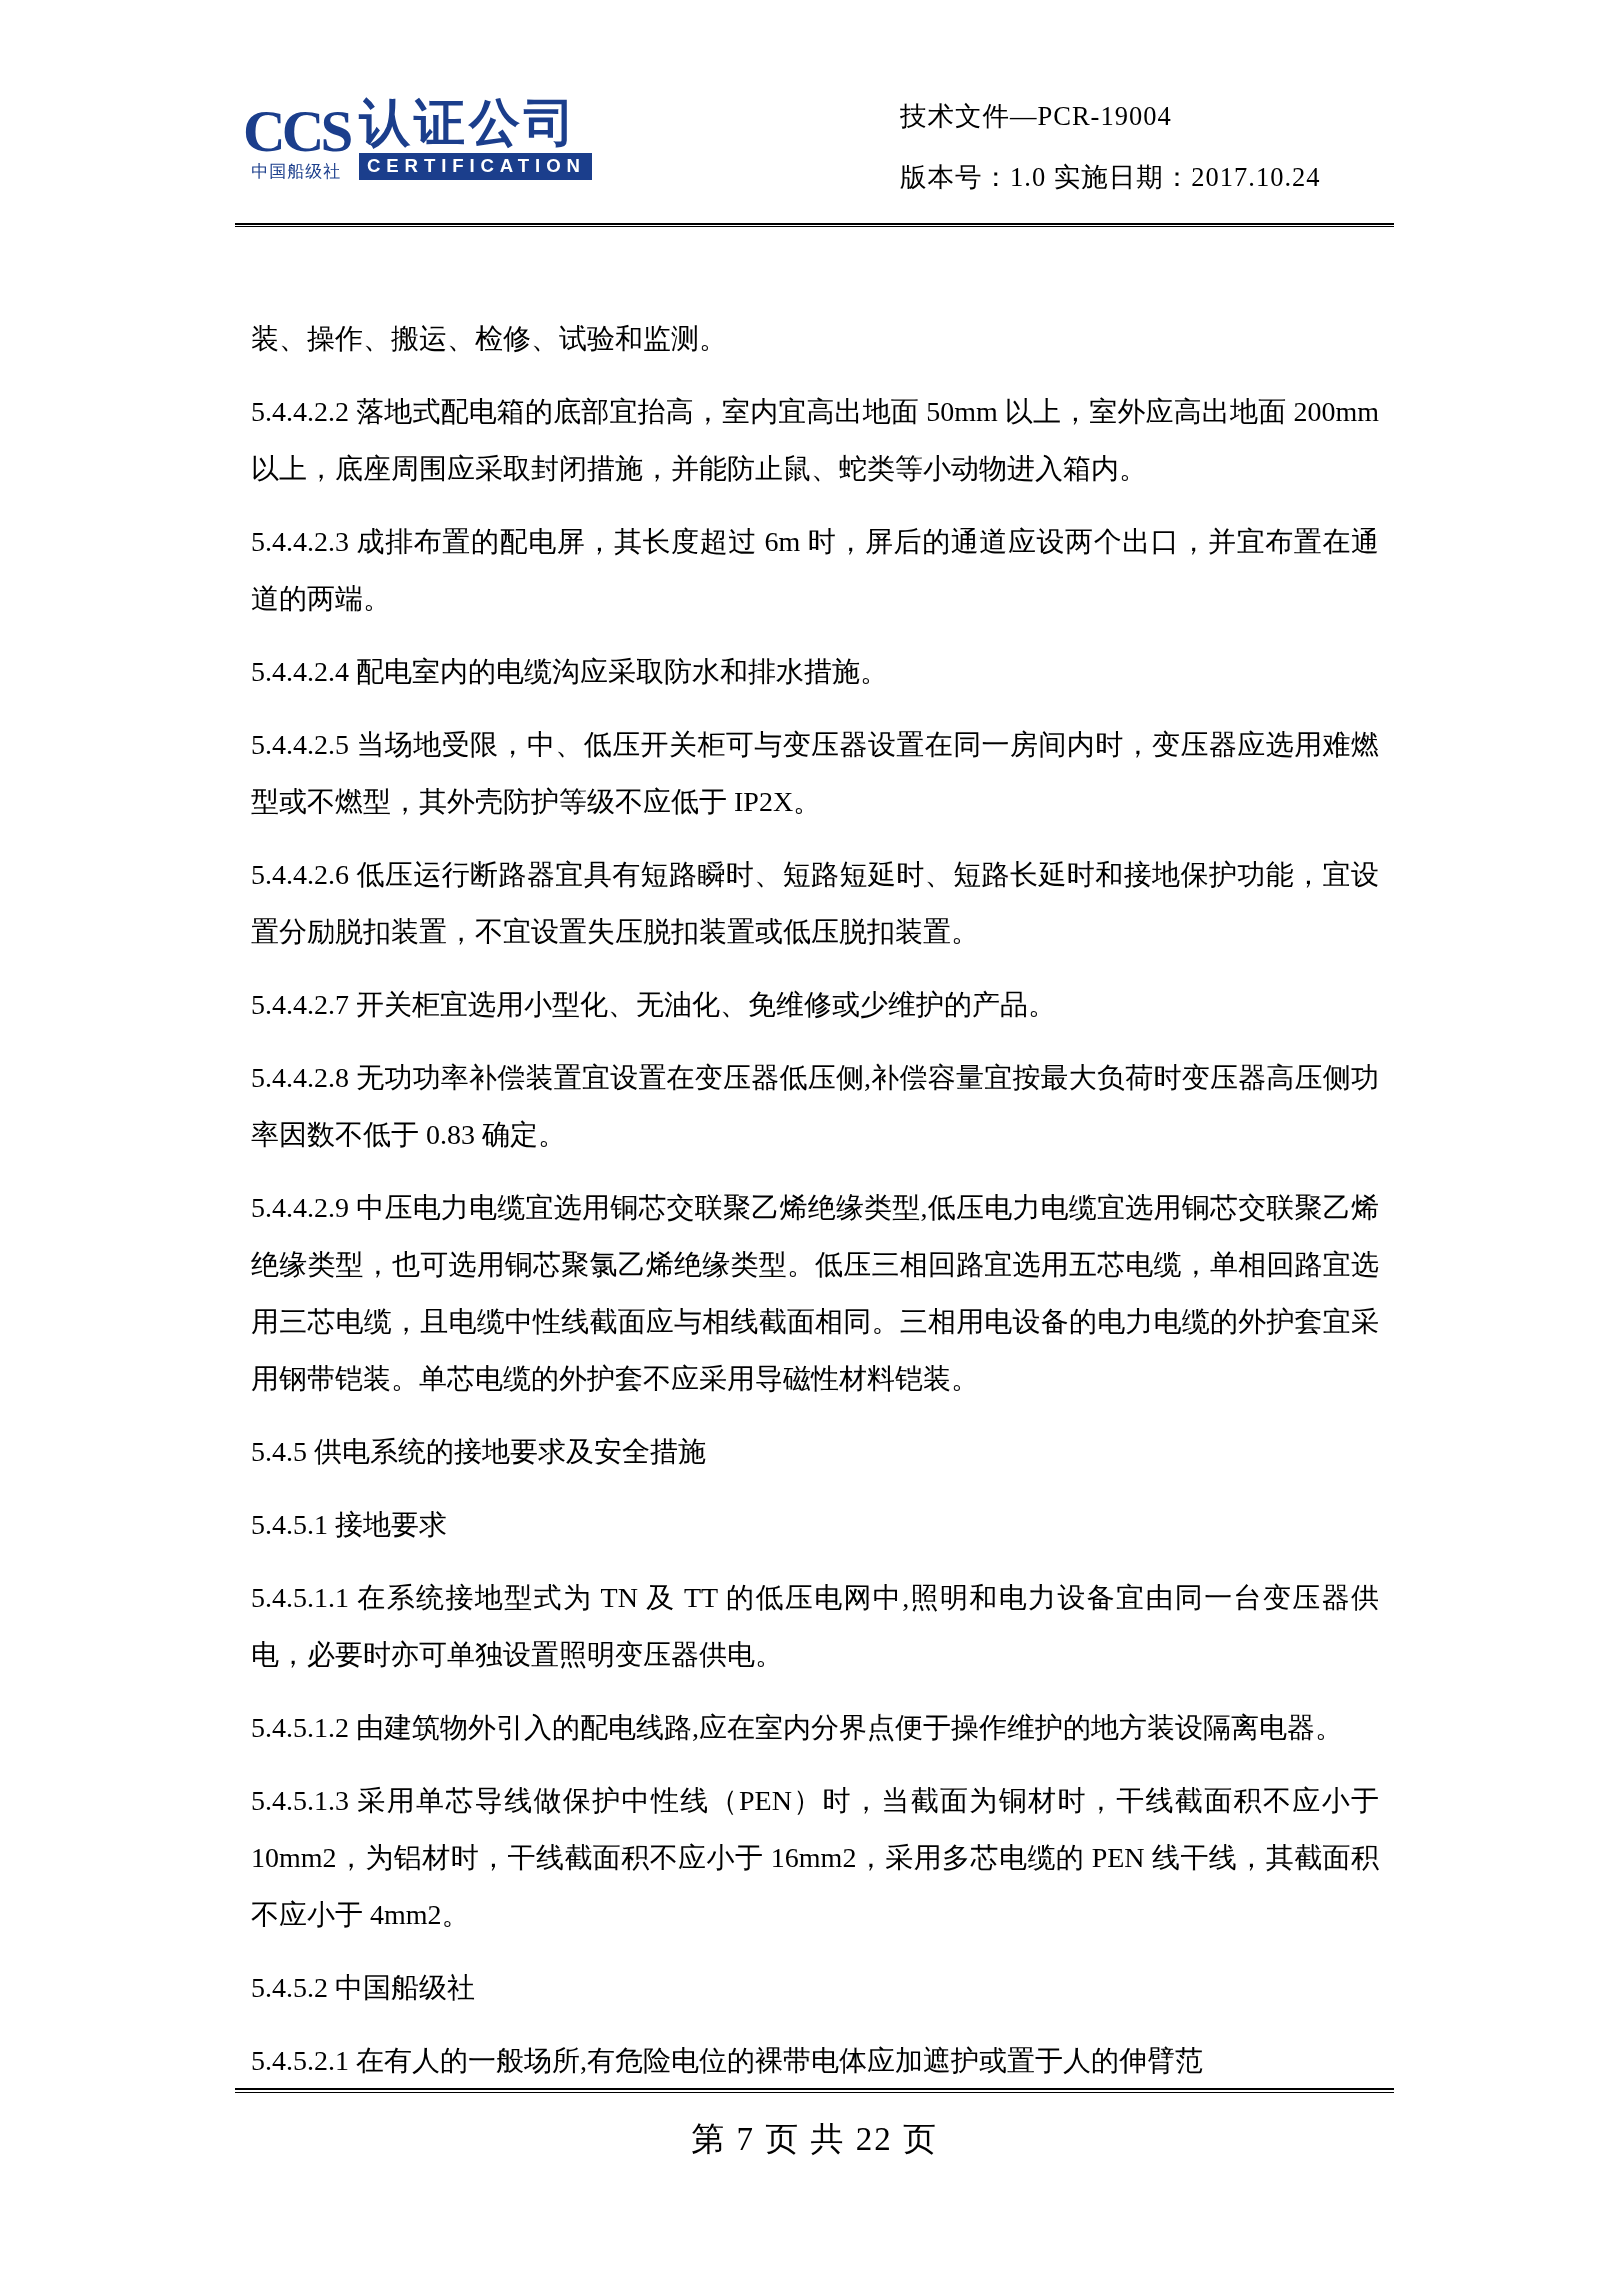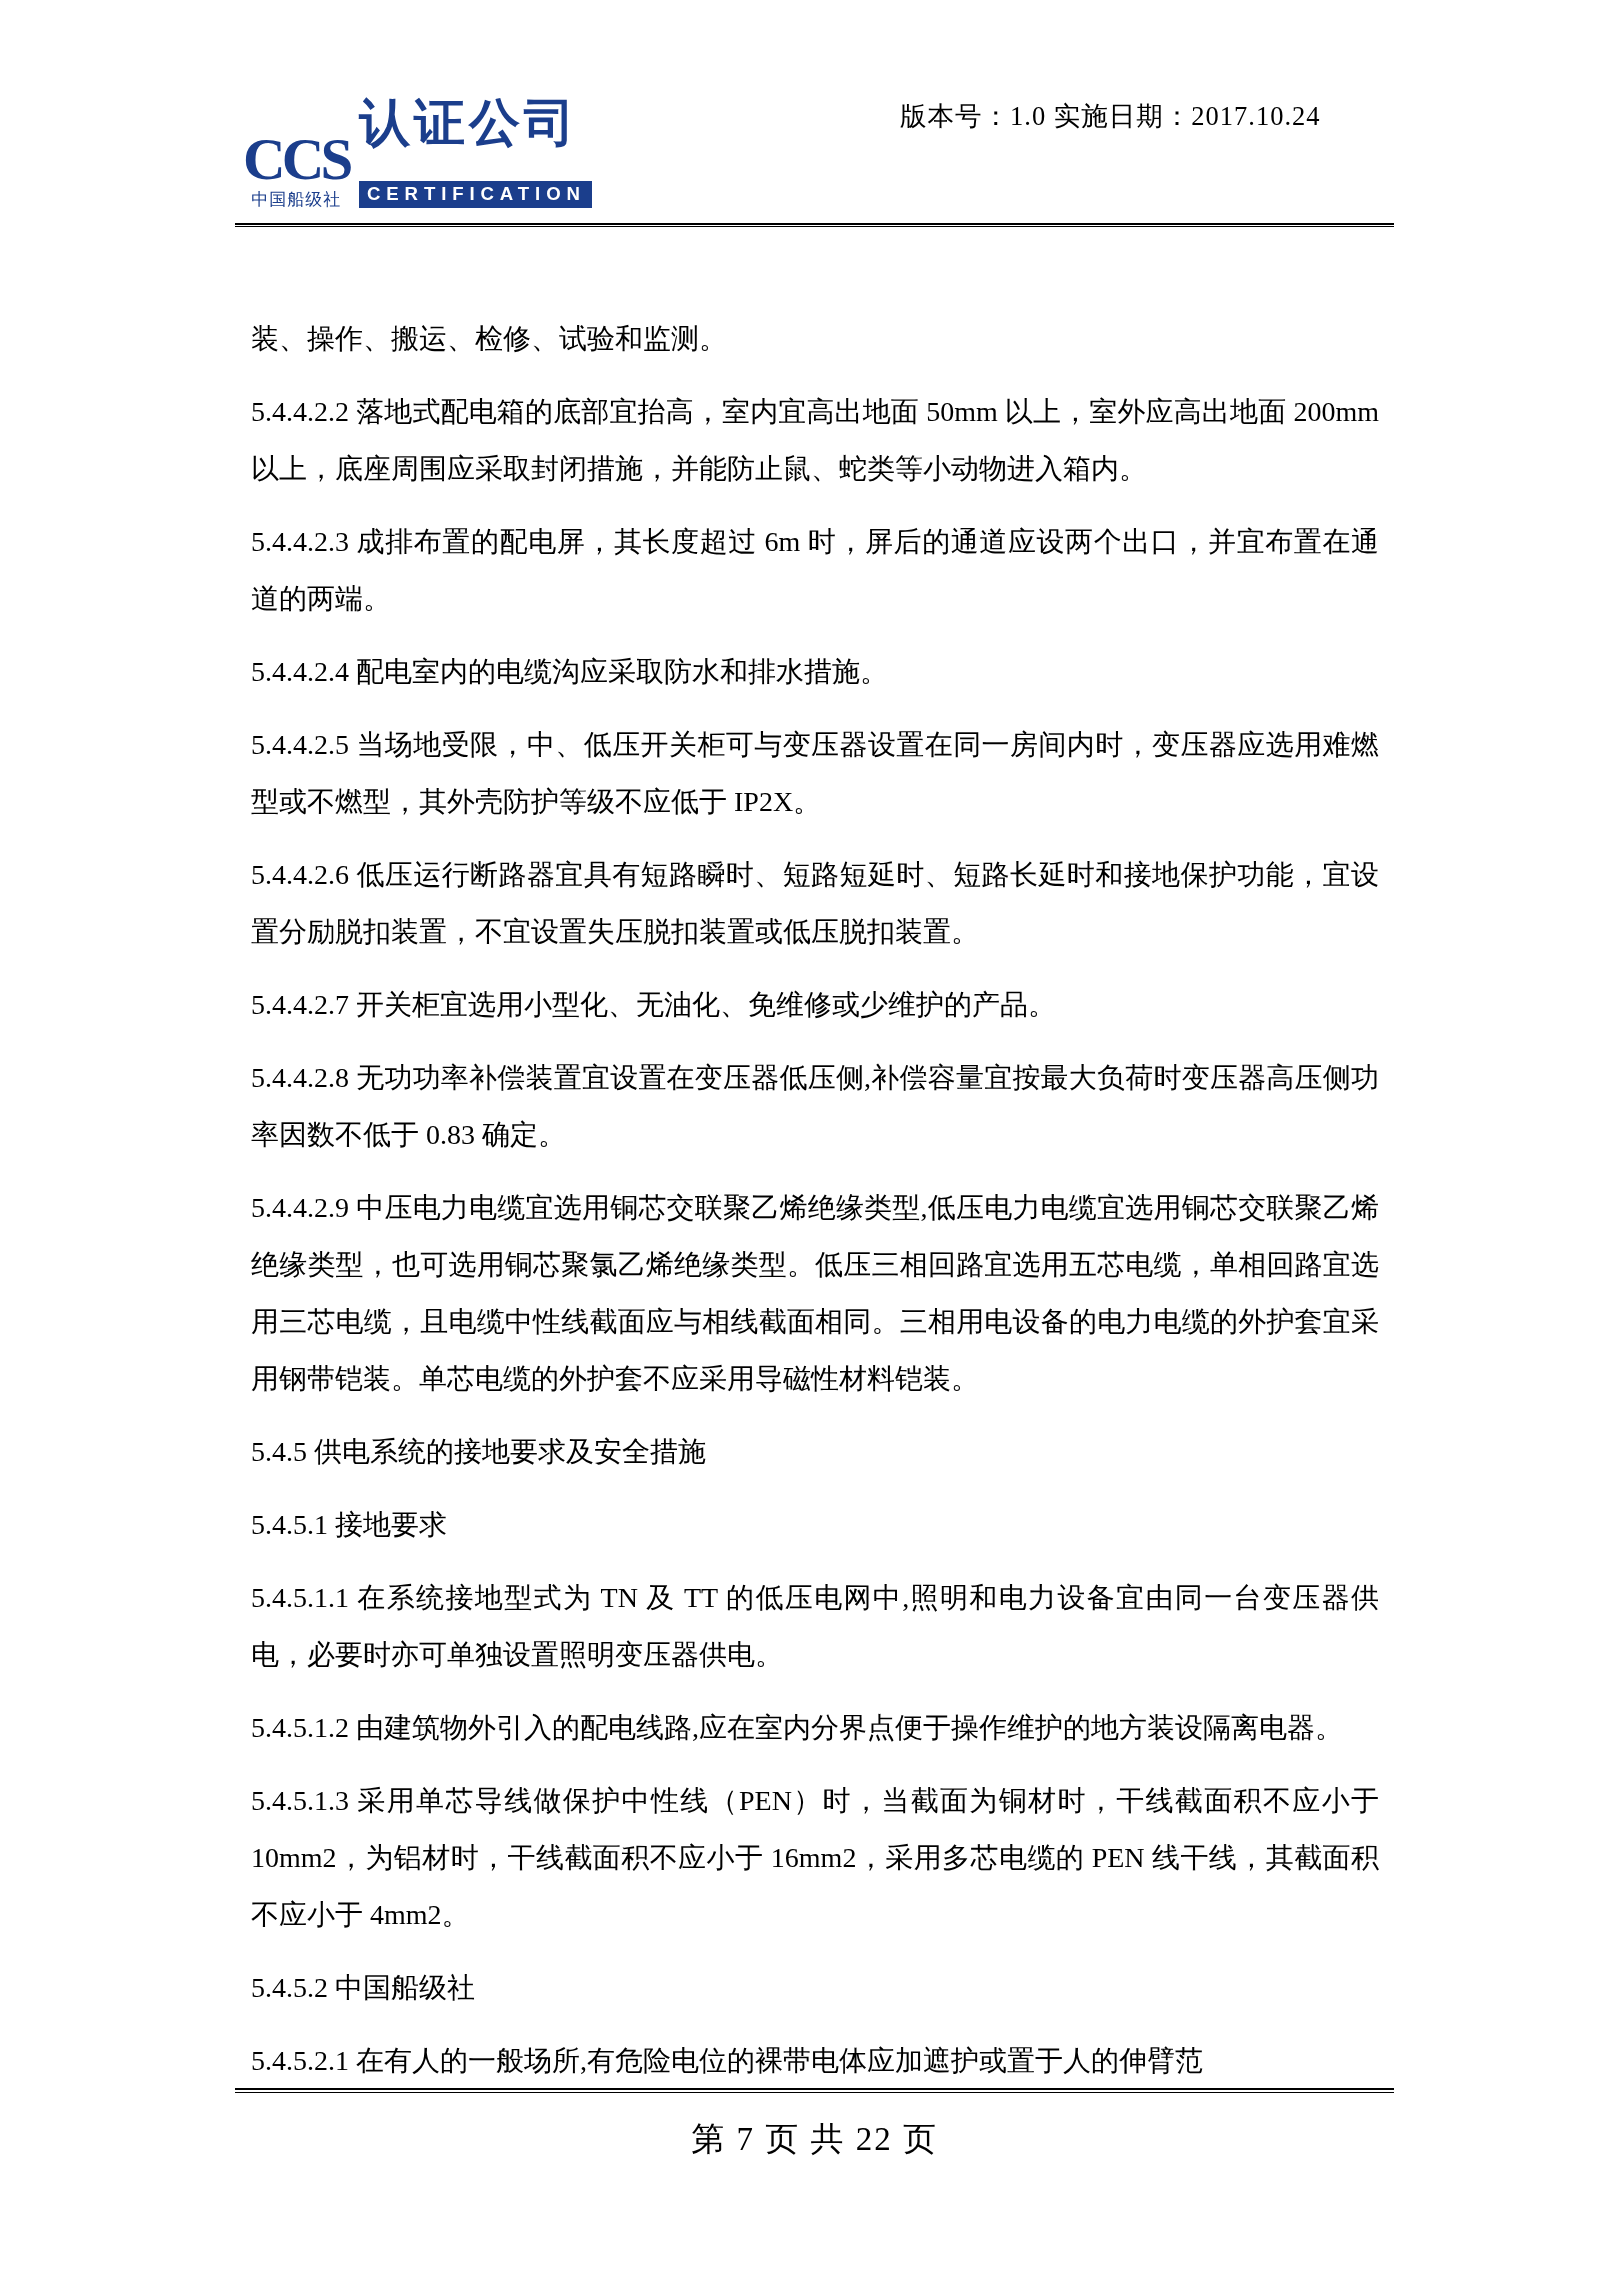--- a/index.html
+++ b/index.html
@@ -52,21 +52,20 @@
     font-size: 17px;
     color: #1b3e8c;
     letter-spacing: 1px;
     margin-top: 2px;
   }
   .logo-right {
     display: flex;
     flex-direction: column;
     justify-content: center;
     padding-top: 3.9px;
-    gap: 28px;
   }
   .logo-cn {
     font-family: "Liberation Sans", sans-serif;
     font-weight: bold;
     font-size: 51px;
     color: #1b3e8c;
     letter-spacing: 3.9px;
     line-height: 1.05;
   }
   .logo-cert-bar {
@@ -159,20 +158,21 @@
         <div class="logo-ccs-letters">CCS</div>
         <div class="logo-ccs-sub">中国船级社</div>
       </div>
       <div class="logo-right">
         <div class="logo-cn">认证公司</div>
         <div class="logo-cert-bar">CERTIFICATION</div>
       </div>
     </div>
 
     <div class="header-text">
+      <div class="header-line1">技术文件—PCR-19004</div>
       <div class="header-line2">版本号：1.0 实施日期：2017.10.24</div>
     </div>
   </div>
 
   <div class="rule-top"></div>
 
   <div class="body-text">
     <p>装、操作、搬运、检修、试验和监测。</p>
     <p>5.4.4.2.2  落地式配电箱的底部宜抬高，室内宜高出地面 50mm 以上，室外应高出地面 200mm 以上，底座周围应采取封闭措施，并能防止鼠、蛇类等小动物进入箱内。</p>
     <p>5.4.4.2.3  成排布置的配电屏，其长度超过 6m 时，屏后的通道应设两个出口，并宜布置在通道的两端。</p>

